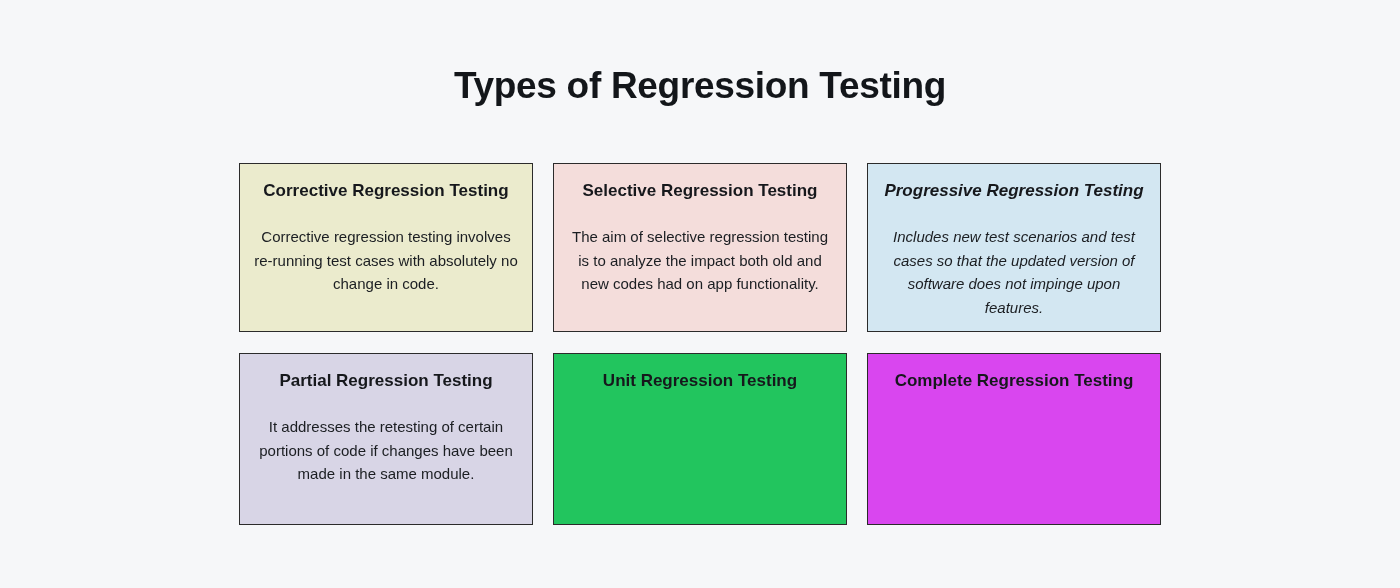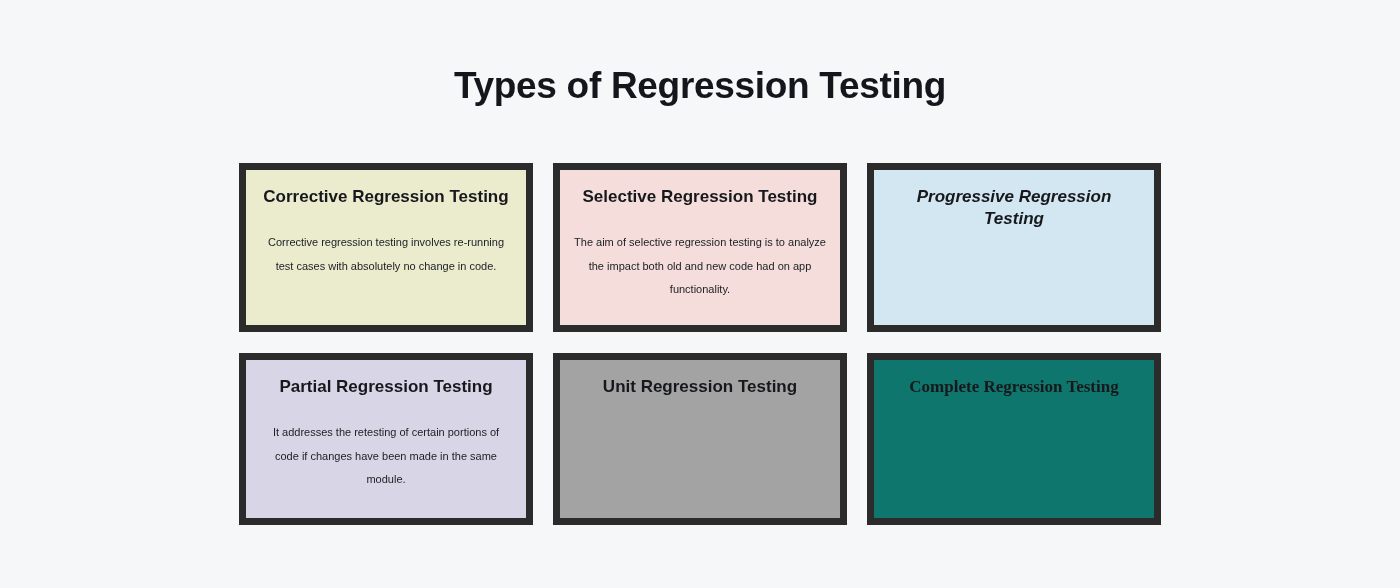--- a/index.html
+++ b/index.html
@@ -42,38 +42,38 @@
     display: flex;
     justify-content: center;
     gap: 20px;
   }
   .row.row-2 {
     margin-top: 21px;
   }
   .card {
     width: 294px;
     box-sizing: border-box;
-    border: 7px solid #ec4899;
+    border: 1px solid #ec4899;
     padding: 16px 14px 14px 14px;
     display: flex;
     flex-direction: column;
     align-items: center;
     text-align: center;
   }
   .card.r1 { height: 169px; }
   .card.r2 { height: 172px; }
   .card-title {
     font-size: 17px;
     font-weight: bold;
     color: #16181c;
     line-height: 22px;
     margin: 0;
   }
   .card-desc {
-    font-size: 11px;
+    font-size: 15px;
     font-weight: normal;
     color: #1b1e22;
     line-height: 23.5px;
     margin: 23px 0 0 0;
   }
 </style>
 </head>
 <body style="background: rgb(246, 247, 249);">
 
 <div class="page">
@@ -82,34 +82,35 @@
 
   <div class="rows">
 
     <div class="row row-1">
       <div class="card r1" style="background: rgb(235, 235, 205); border-color: rgb(43, 43, 43);">
         <div class="card-title">Corrective Regression Testing</div>
         <div class="card-desc">Corrective regression testing involves re-running test cases with absolutely no change in code.</div>
       </div>
       <div class="card r1" style="background: rgb(244, 221, 219); border-color: rgb(43, 43, 43); align-items: center;">
         <div class="card-title">Selective Regression Testing</div>
-        <div class="card-desc">The aim of selective regression testing is to analyze the impact both old and new code had on app functionality.</div>
+        <div class="card-desc">The aim of selective regression testing is to analyze the impact both old and new codes had on app functionality.</div>
       </div>
       <div class="card r1" style="background: rgb(211, 231, 242); border-color: rgb(43, 43, 43); font-style: italic;">
         <div class="card-title">Progressive Regression Testing</div>
+        <div class="card-desc">Includes new test scenarios and test cases so that the updated version of software does not impinge upon features.</div>
       </div>
     </div>
 
     <div class="row row-2">
       <div class="card r2" style="background: rgb(216, 213, 230); border-color: rgb(43, 43, 43);">
         <div class="card-title">Partial Regression Testing</div>
         <div class="card-desc">It addresses the retesting of certain portions of code if changes have been made in the same module.</div>
       </div>
-      <div class="card r2" style="background: #a3a3a3; border-color: rgb(43, 43, 43);">
+      <div class="card r2" style="background: #22c55e; border-color: rgb(43, 43, 43);">
         <div class="card-title">Unit Regression Testing</div>
       </div>
-      <div class="card r2" style="background: #0f766e; border-color: rgb(43, 43, 43); font-family: Liberation Serif, serif;">
+      <div class="card r2" style="background: #d946ef; border-color: rgb(43, 43, 43);">
         <div class="card-title">Complete Regression Testing</div>
       </div>
     </div>
 
   </div>
 </div>
 
 </body></html>

